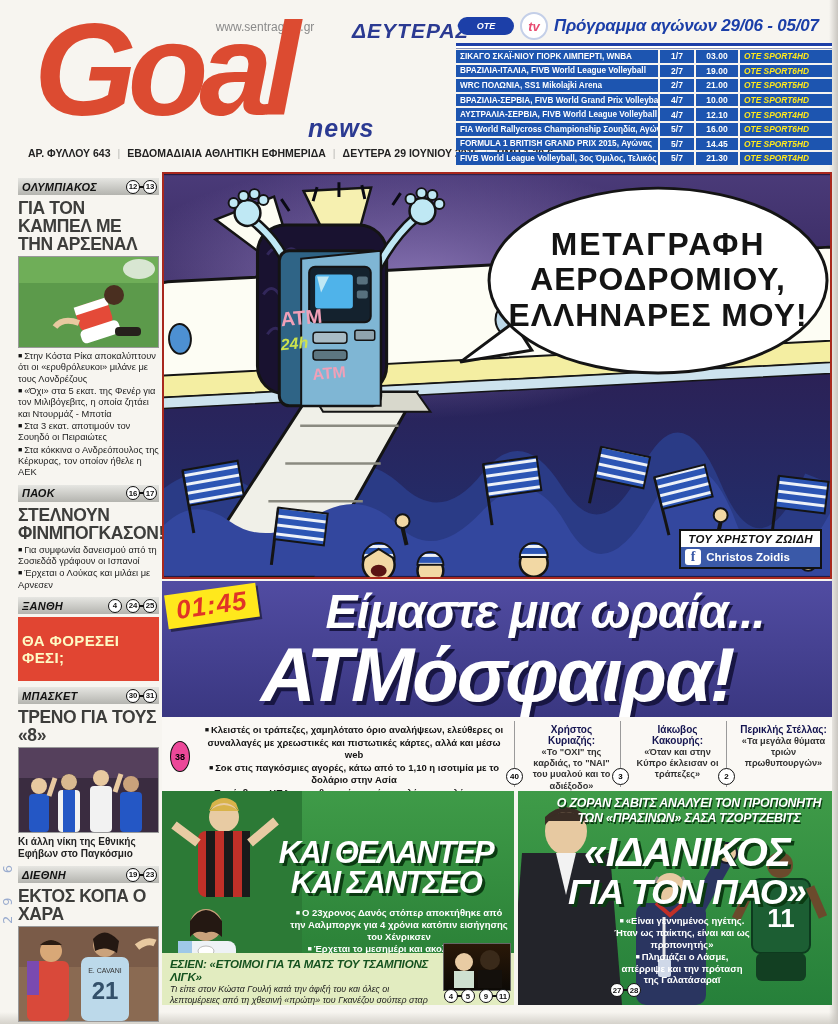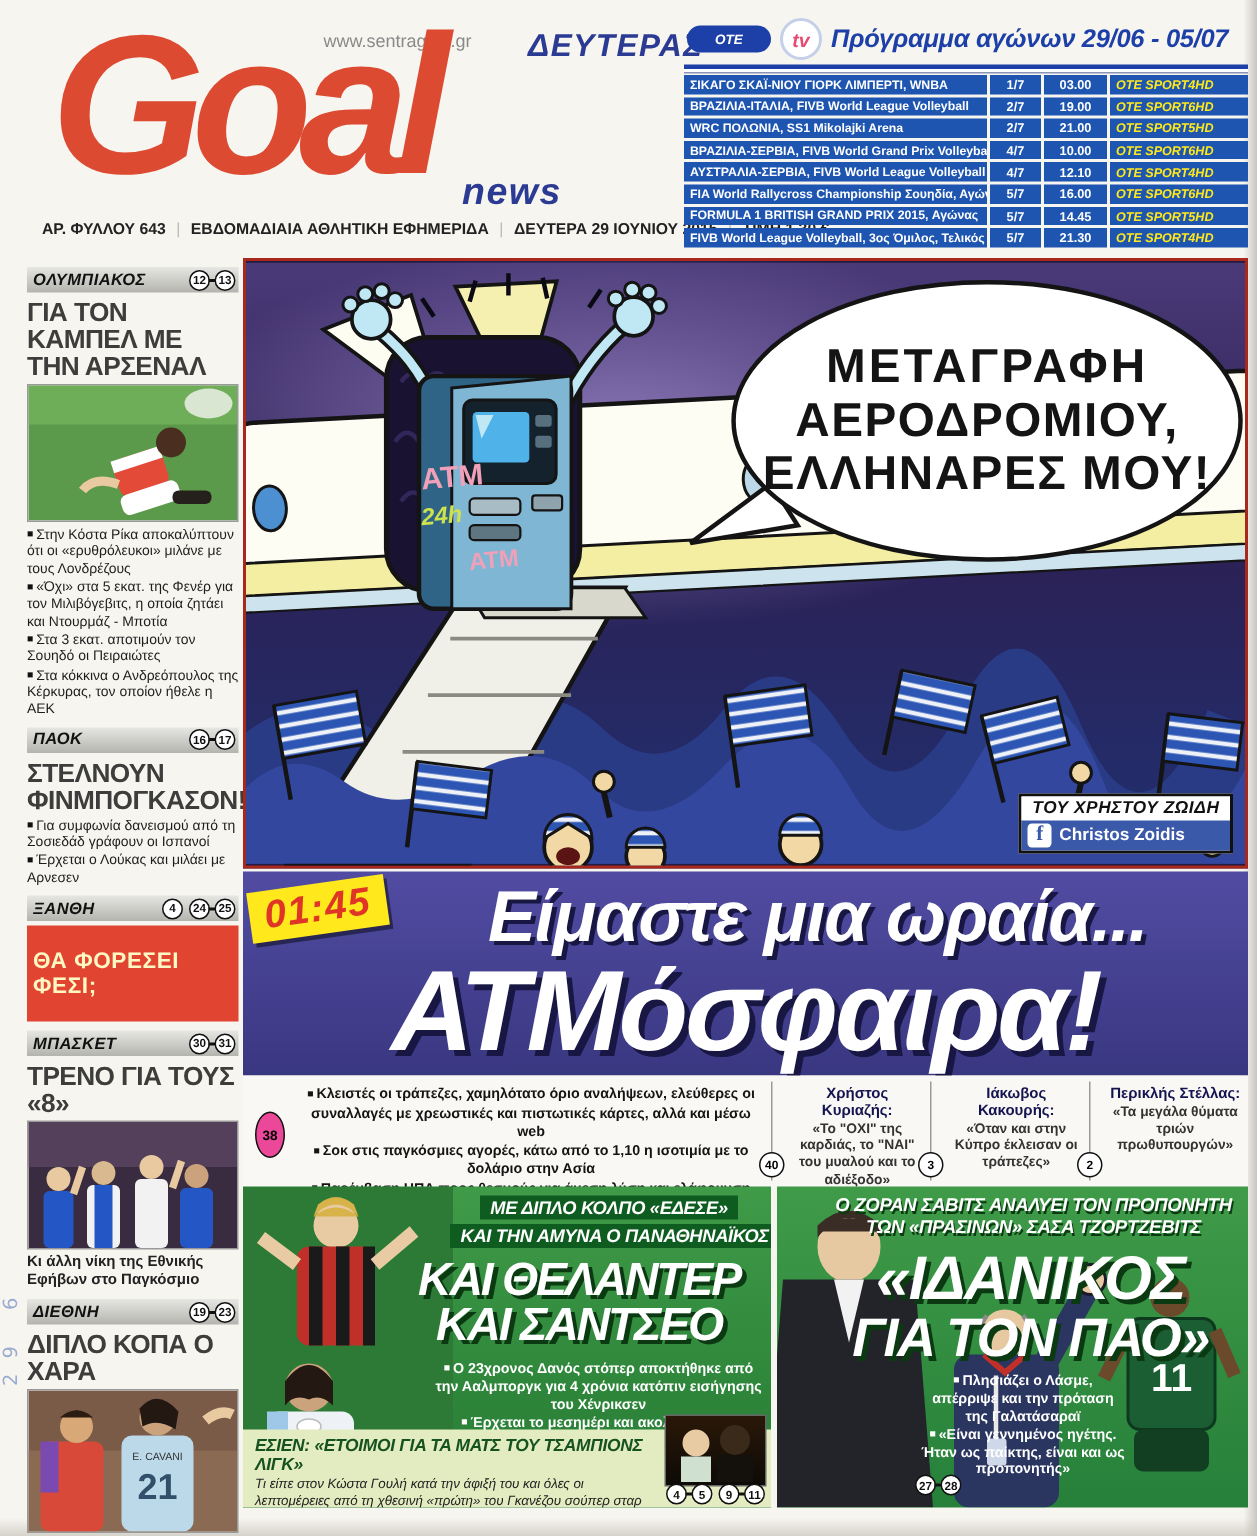--- a/index.html
+++ b/index.html
@@ -247,21 +247,21 @@
     <div class="caption">Κι άλλη νίκη της Εθνικής Εφήβων στο Παγκόσμιο</div>
 
     <div class="sec-head">
       <span class="sec-label">ΔΙΕΘΝΗ</span>
       <span class="badges">
         <span class="pg">19</span>
           <span class="pg-join"></span>
           <span class="pg">23</span>
       </span>
     </div>
-    <div class="side-headline">ΔΙΠΛΟ ΚΟΠΑ Ο ΧΑΡΑ</div>
+    <div class="side-headline">ΕΚΤΟΣ ΚΟΠΑ Ο ΧΑΡΑ</div>
     <svg class="side-photo" width="139" height="94" viewBox="0 0 139 94">
       <rect width="139" height="94" fill="#7a5b48"></rect>
         <rect y="40" width="139" height="54" fill="#8a6a52"></rect>
       <rect x="8" y="34" width="42" height="60" rx="6" fill="#d9493a"></rect>
         <rect x="8" y="34" width="12" height="34" fill="#7a4ab0"></rect>
       <circle cx="32" cy="24" r="11" fill="#d8a877"></circle>
         <path d="M21 18 Q 32 8 43 18" fill="#2a1c12"></path>
       <rect x="62" y="30" width="48" height="64" rx="7" fill="#bcd9ea"></rect>
       <circle cx="86" cy="18" r="12" fill="#caa27b"></circle>
         <path d="M74 12 Q 86 -2 100 14 L 98 26 Q 86 18 76 24 Z" fill="#241812"></path>
@@ -463,24 +463,20 @@
         <rect x="44" y="40" width="9" height="66" fill="#1a1a1a"></rect>
           <rect x="62" y="40" width="9" height="66" fill="#1a1a1a"></rect>
           <rect x="80" y="40" width="8" height="66" fill="#1a1a1a"></rect>
         <path d="M36 52 L12 34 M88 52 L114 30" stroke="#e8cba3" stroke-width="9"></path>
         <circle cx="44" cy="134" r="16" fill="#caa27b"></circle>
           <path d="M28 130 Q44 108 60 130 L60 146 Q52 138 44 142 Q34 138 28 146 Z" fill="#241812"></path>
         <rect x="16" y="150" width="58" height="64" rx="8" fill="#eef2f6"></rect>
           <rect x="16" y="150" width="14" height="40" fill="#9fc8e8"></rect>
         <ellipse cx="44" cy="160" rx="8" ry="5" fill="#fff" stroke="#bbb"></ellipse>
       </svg>
-      <div class="kick-wrap">
-        <span class="kick-line">ΜΕ ΔΙΠΛΟ ΚΟΛΠΟ «ΕΔΕΣΕ»</span><br>
-        <span class="kick-line">ΚΑΙ ΤΗΝ ΑΜΥΝΑ Ο ΠΑΝΑΘΗΝΑΪΚΟΣ</span>
-      </div>
       <div class="head-left">
         <span>ΚΑΙ ΘΕΛΑΝΤΕΡ</span><br>
         <span>ΚΑΙ ΣΑΝΤΣΕΟ</span>
       </div>
       <div class="bullets-left">
         <div class="gbul">Ο 23χρονος Δανός στόπερ αποκτήθηκε από την Ααλμποργκ για 4 χρόνια κατόπιν εισήγησης του Χένρικσεν</div>
         <div class="gbul">Έρχεται το μεσημέρι και ακολουθεί έως μεθαύριο και ο Ισπανός που συμφώνησε για συμβόλαιο 3+1</div>
       </div>
       <div class="essien">
         <div class="essien-title">ΕΣΙΕΝ: «ΕΤΟΙΜΟΙ ΓΙΑ ΤΑ ΜΑΤΣ ΤΟΥ ΤΣΑΜΠΙΟΝΣ ΛΙΓΚ»</div>
@@ -526,22 +522,22 @@
         <rect x="238" y="162" width="50" height="28" rx="6" fill="#123f22"></rect>
         <path d="M234 96 L218 128 M292 96 L305 126" stroke="#6b4a2c" stroke-width="9"></path>
       </svg>
       <div class="kick-r">
         <span>Ο ΖΟΡΑΝ ΣΑΒΙΤΣ ΑΝΑΛΥΕΙ ΤΟΝ ΠΡΟΠΟΝΗΤΗ</span><br>
         <span>ΤΩΝ «ΠΡΑΣΙΝΩΝ» ΣΑΣΑ ΤΖΟΡΤΖΕΒΙΤΣ</span>
       </div>
       <div class="head-r1">«ΙΔΑΝΙΚΟΣ</div>
       <div class="head-r2">ΓΙΑ ΤΟΝ ΠΑΟ»</div>
       <div class="bullets-right">
+        <div class="gbul">«Είναι γεννημένος ηγέτης. Ήταν ως παίκτης, είναι και ως προπονητής»</div>
         <div class="gbul">Πλησιάζει ο Λάσμε, απέρριψε και την πρόταση της Γαλατάσαραϊ</div>
-        <div class="gbul">«Είναι γεννημένος ηγέτης. Ήταν ως παίκτης, είναι και ως προπονητής»</div>
       </div>
       <div class="badges-r">
         <span class="pg">27</span>
           <span class="pg-join"></span>
           <span class="pg">28</span>
       </div>
     </div>
   </div>
 
   <div class="margin-note">29 6</div>

